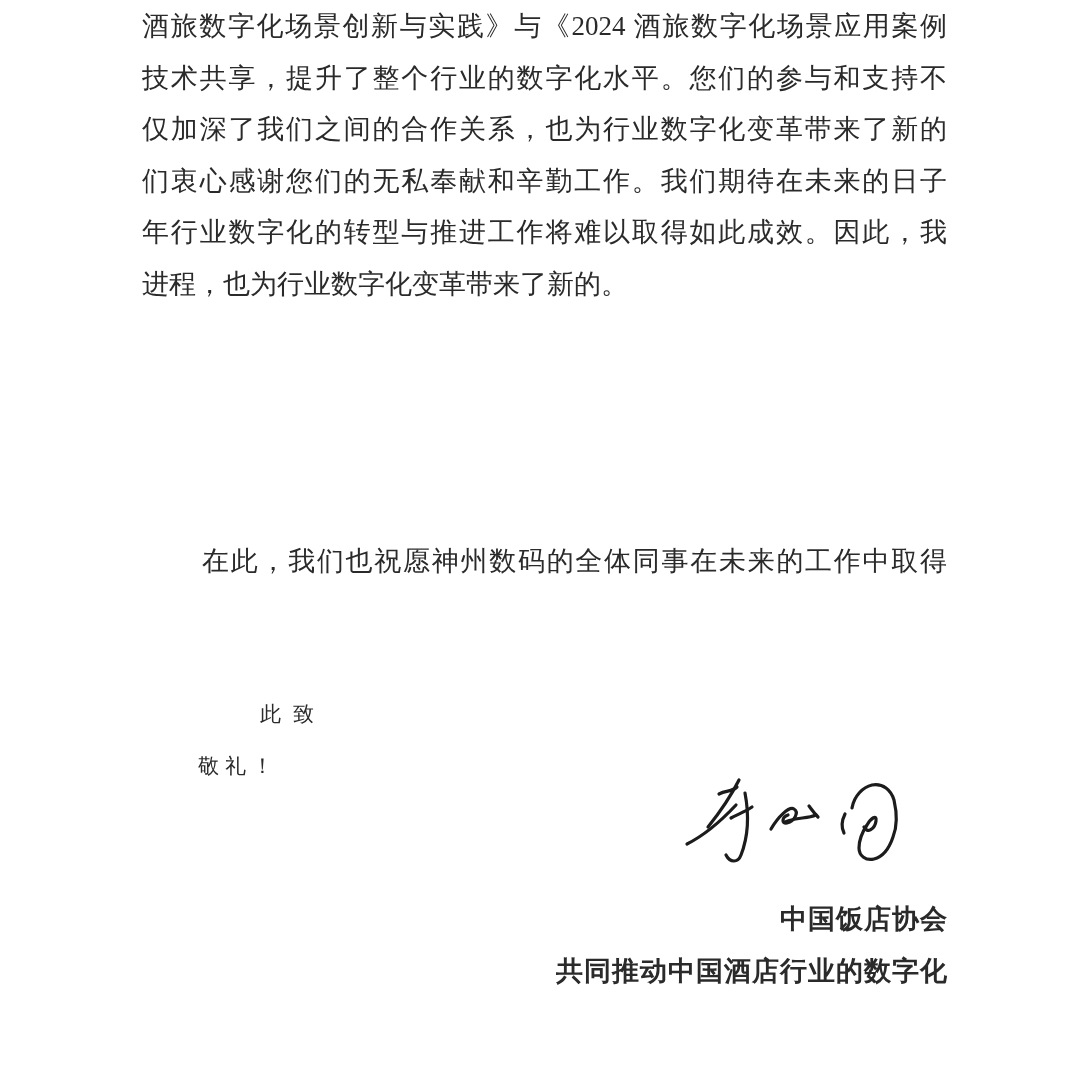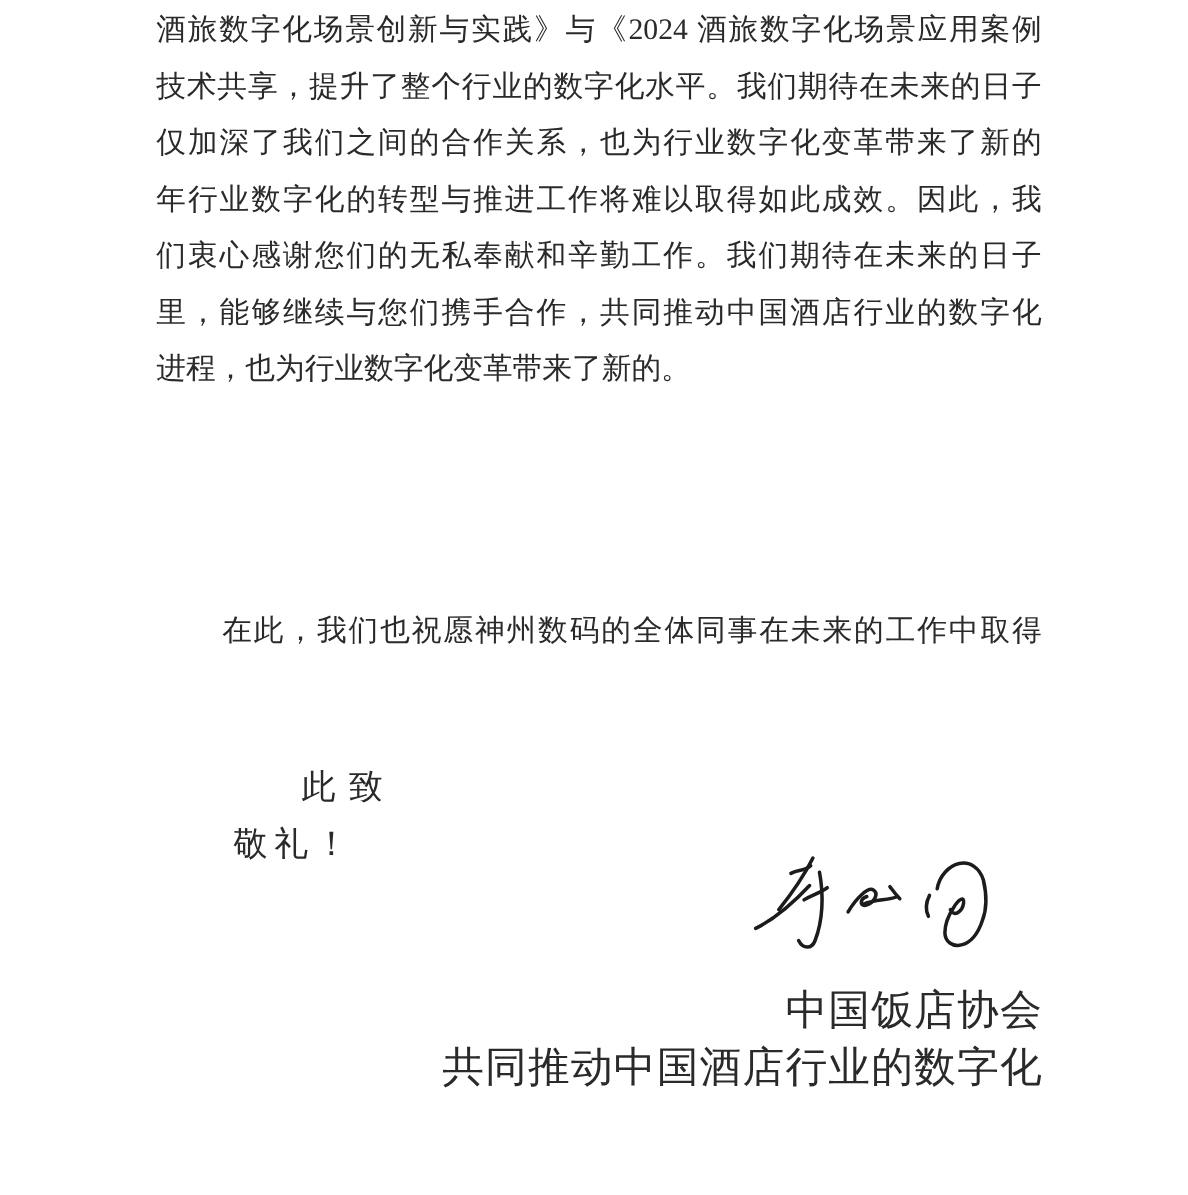--- a/index.html
+++ b/index.html
@@ -16,39 +16,39 @@
     font-family: "Liberation Serif", "DejaVu Serif", serif;
     color: #2a2a2a;
   }
   .para {
     position: absolute;
     left: 142px;
     width: 805px;
     font-size: 27px;
   }
   .p1 { top: 1px; }
-  .p2 { top: 548px; }
+  .p2 { top: 536px; }
   .line {
     height: 51.5px;
     line-height: 51.5px;
     white-space: pre;
   }
   .line.j {
     white-space: normal;
     text-align: justify;
     text-align-last: justify;
     text-justify: inter-character;
   }
   .p2 .line:first-child { text-indent: 60px; }
   .closing {
     position: absolute;
-    left: 156px;
+    left: 142px;
     top: 689px;
     width: 500px;
-    font-size: 31px;
+    font-size: 21px;
   }
   .closing .line.cizhi { padding-left: 118px; letter-spacing: 12px; }
   .closing .line.jingli { padding-left: 56px; letter-spacing: 6px; }
   .signature {
     position: absolute;
     left: 675px;
     top: 770px;
     width: 230px;
     height: 118px;
   }
@@ -57,36 +57,36 @@
     stroke: #1c1c1c;
     stroke-width: 3.2;
     stroke-linecap: round;
     stroke-linejoin: round;
   }
   .signoff {
     position: absolute;
     top: 894px;
     right: 132px;
     text-align: right;
-    font-size: 38px;
+    font-size: 27px;
+    font-weight: bold;
   }
   .signoff .line { letter-spacing: 1px; }
 </style>
 </head>
 <body>
 
 <div class="page">
 
   <div class="para p1">
       <div class="line j">酒旅数字化场景创新与实践》与《2024 酒旅数字化场景应用案例</div>
-      <div class="line j">技术共享，提升了整个行业的数字化水平。我们期待在未来的日子</div>
+      <div class="line j">技术共享，提升了整个行业的数字化水平。您们的参与和支持不</div>
       <div class="line j">仅加深了我们之间的合作关系，也为行业数字化变革带来了新的</div>
+      <div class="line j">们衷心感谢您们的无私奉献和辛勤工作。我们期待在未来的日子</div>
       <div class="line j">年行业数字化的转型与推进工作将难以取得如此成效。因此，我</div>
-      <div class="line j">们衷心感谢您们的无私奉献和辛勤工作。我们期待在未来的日子</div>
-      <div class="line j">里，能够继续与您们携手合作，共同推动中国酒店行业的数字化</div>
       <div class="line">进程，也为行业数字化变革带来了新的。</div>
     </div>
 
   <div class="para p2">
       <div class="line j">在此，我们也祝愿神州数码的全体同事在未来的工作中取得</div>
     </div>
 
   <div class="closing">
     <div class="line cizhi">此致</div>
     <div class="line jingli">敬礼！</div>

